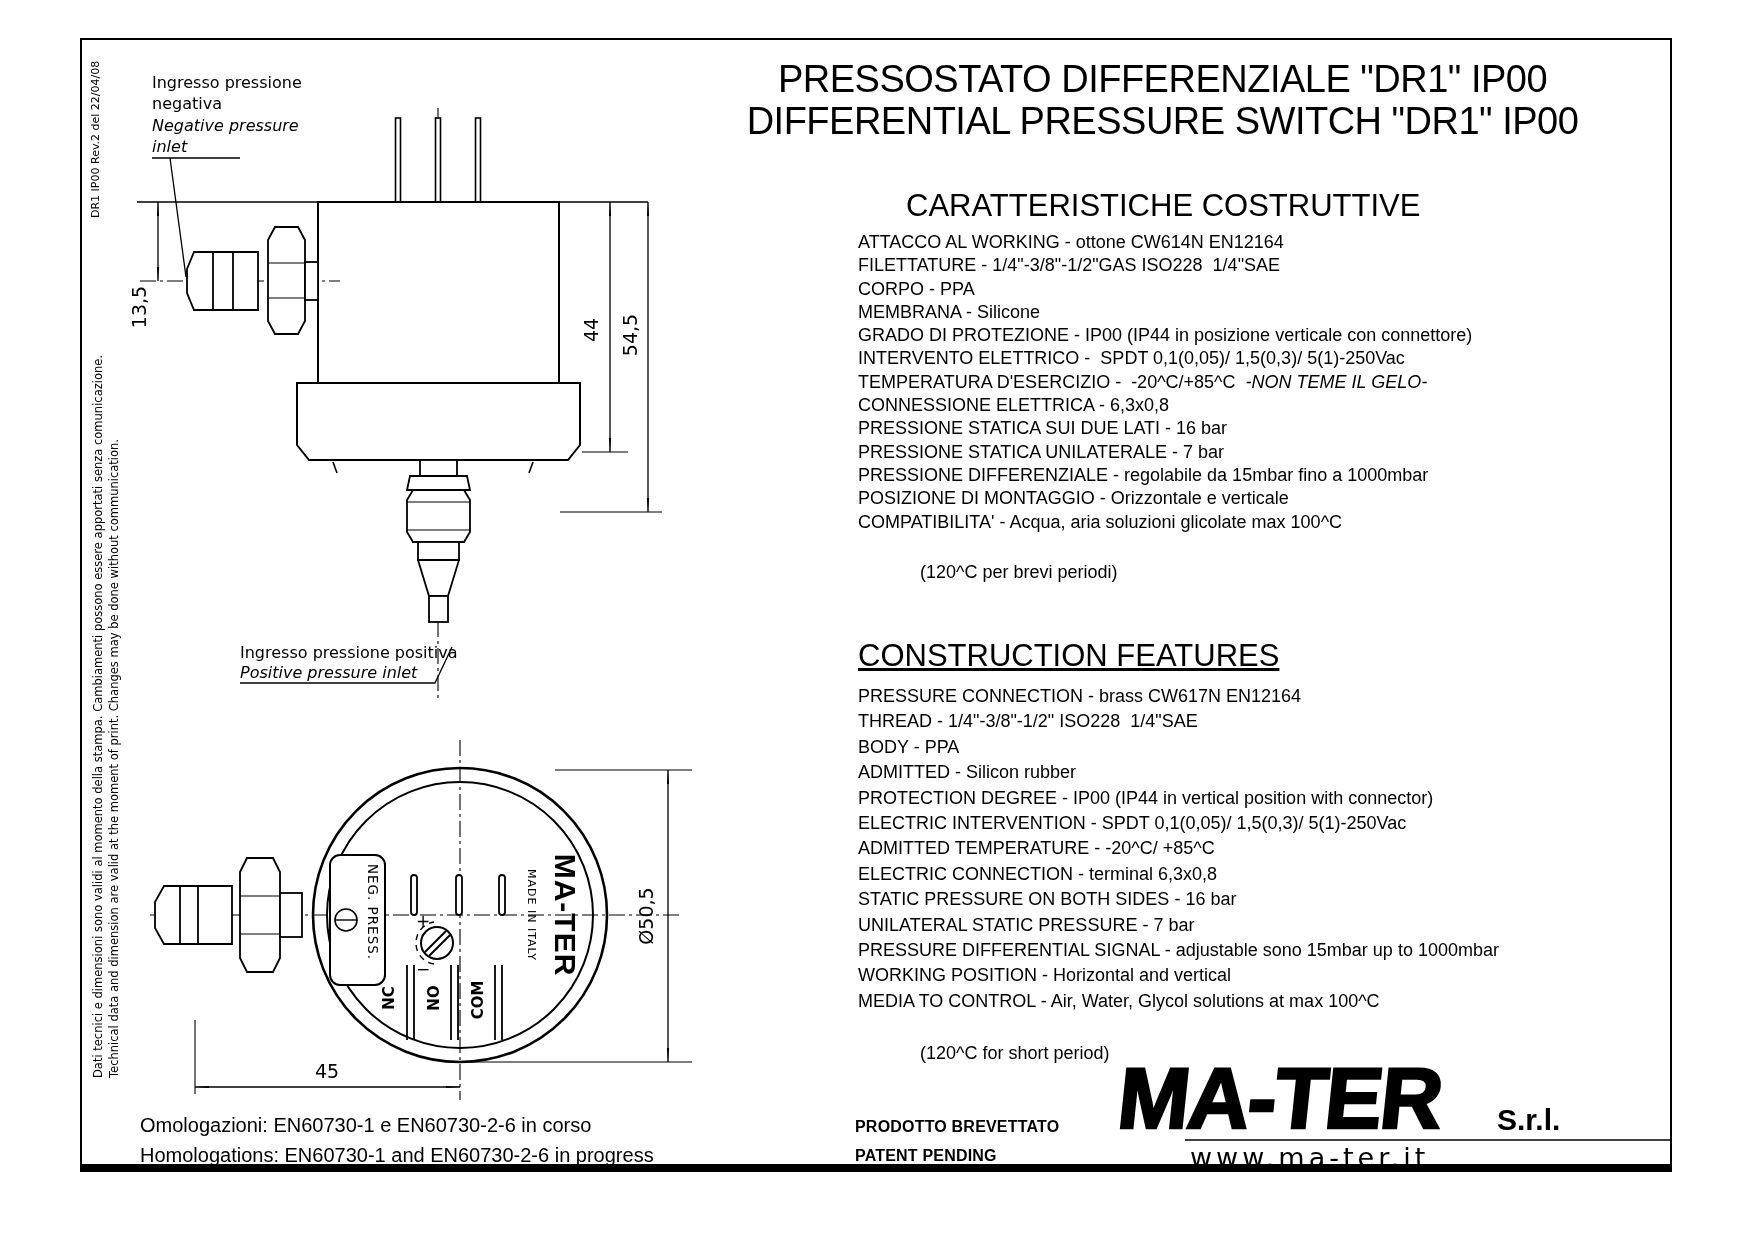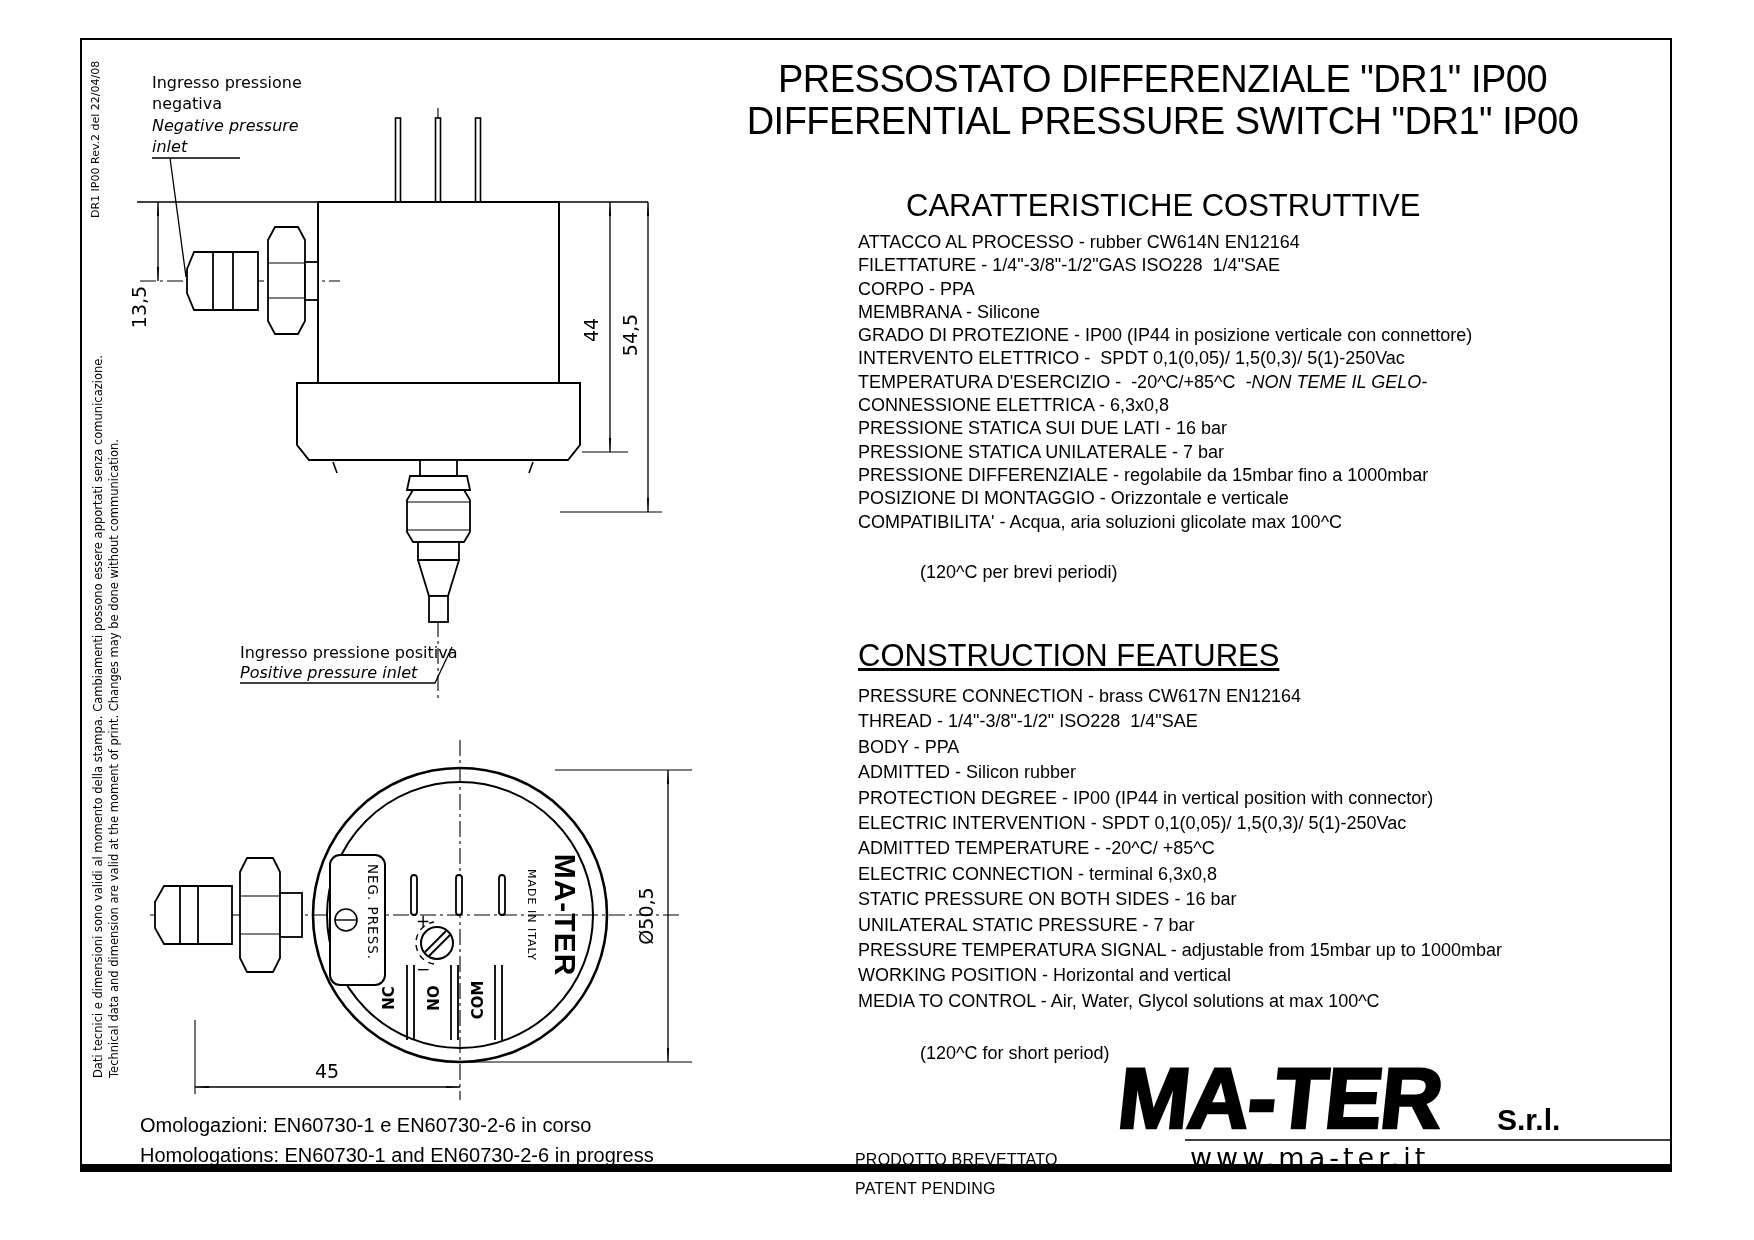--- a/index.html
+++ b/index.html
@@ -14,21 +14,21 @@
   #title{position:absolute;left:660px;top:58px;width:1005px;text-align:center;
          font-size:38px;line-height:42px;letter-spacing:-0.5px;font-weight:400;white-space:nowrap;}
   .sec-head{position:absolute;left:858px;font-size:31px;font-weight:400;letter-spacing:0;}
   .spec-list{position:absolute;left:858px;font-size:18px;}
   #specs-it .spec{line-height:23.3px;}
   #specs-en .spec{line-height:25.4px;}
   .spec{white-space:nowrap;}
   .spec .it{font-style:italic;}
   .indent{padding-left:62px;margin-top:27px;}
   #homolog{position:absolute;left:140px;top:1110px;font-size:20px;line-height:30px;}
-  #patent{position:absolute;left:855px;top:1145px;font-size:16px;line-height:29px;font-weight:400;letter-spacing:0.2px;}
+  #patent{position:absolute;left:855px;top:1112px;font-size:16px;line-height:29px;font-weight:700;letter-spacing:0.2px;}
   svg text{font-family:"DejaVu Sans",sans-serif;fill:#000;}
   .cadtxt{font-size:16px;}
   .cadtxt-i{font-size:16px;font-style:italic;}
   .dimtxt{font-size:19px;}
 </style>
 </head>
 <body>
 
 <div id="sheet">
   <div id="frame"></div>
@@ -194,21 +194,21 @@
     <g>
       <line x1="55" y1="330" x2="55" y2="404" stroke="#000" stroke-width="1.1"></line>
       <line x1="55" y1="397" x2="320" y2="397" stroke="#000" stroke-width="1.3" marker-start="url(#arF)" marker-end="url(#arF)"></line>
       <text class="dimtxt" text-anchor="middle" x="187" y="388">45</text>
     </g>
   </svg>
 
   <div class="sec-head" style="top:188px;margin-left:48px;">CARATTERISTICHE COSTRUTTIVE</div>
 
   <div id="specs-it" class="spec-list" style="top:231px;">
-    <div class="spec">ATTACCO AL PROCESSO - rubber CW614N EN12164</div>
+    <div class="spec">ATTACCO AL WORKING - ottone CW614N EN12164</div>
     <div class="spec">FILETTATURE - 1/4"-3/8"-1/2"GAS ISO228&nbsp; 1/4"SAE</div>
     <div class="spec">CORPO - PPA</div>
     <div class="spec">MEMBRANA - Silicone</div>
     <div class="spec">GRADO DI PROTEZIONE - IP00 (IP44 in posizione verticale con connettore)</div>
     <div class="spec">INTERVENTO ELETTRICO -&nbsp; SPDT 0,1(0,05)/ 1,5(0,3)/ 5(1)-250Vac</div>
     <div class="spec"><span>TEMPERATURA D'ESERCIZIO -&nbsp; -20^C/+85^C&nbsp; </span><span class="it">-NON TEME IL GELO-</span></div>
     <div class="spec">CONNESSIONE ELETTRICA - 6,3x0,8</div>
     <div class="spec">PRESSIONE STATICA SUI DUE LATI - 16 bar</div>
     <div class="spec">PRESSIONE STATICA UNILATERALE - 7 bar</div>
     <div class="spec">PRESSIONE DIFFERENZIALE - regolabile da 15mbar fino a 1000mbar</div>
@@ -223,21 +223,21 @@
     <div class="spec">PRESSURE CONNECTION - brass CW617N EN12164</div>
     <div class="spec">THREAD - 1/4"-3/8"-1/2" ISO228&nbsp; 1/4"SAE</div>
     <div class="spec">BODY - PPA</div>
     <div class="spec">ADMITTED - Silicon rubber</div>
     <div class="spec">PROTECTION DEGREE - IP00 (IP44 in vertical position with connector)</div>
     <div class="spec">ELECTRIC INTERVENTION - SPDT 0,1(0,05)/ 1,5(0,3)/ 5(1)-250Vac</div>
     <div class="spec">ADMITTED TEMPERATURE - -20^C/ +85^C</div>
     <div class="spec">ELECTRIC CONNECTION - terminal 6,3x0,8</div>
     <div class="spec">STATIC PRESSURE ON BOTH SIDES - 16 bar</div>
     <div class="spec">UNILATERAL STATIC PRESSURE - 7 bar</div>
-    <div class="spec">PRESSURE TEMPERATURA SIGNAL - adjustable from 15mbar up to 1000mbar</div>
+    <div class="spec">PRESSURE DIFFERENTIAL SIGNAL - adjustable sono 15mbar up to 1000mbar</div>
     <div class="spec">WORKING POSITION - Horizontal and vertical</div>
     <div class="spec">MEDIA TO CONTROL - Air, Water, Glycol solutions at max 100^C</div>
     <div class="spec indent">(120^C for short period)</div>
   </div>
 
   <div id="homolog">
     <div>Omologazioni: EN60730-1 e EN60730-2-6 in corso</div>
     <div>Homologations: EN60730-1 and EN60730-2-6 in progress</div>
   </div>
 

